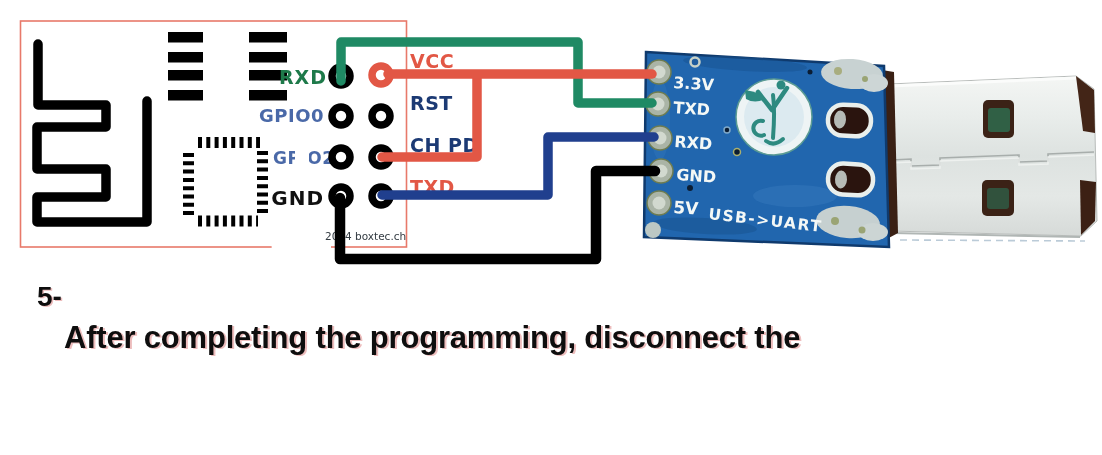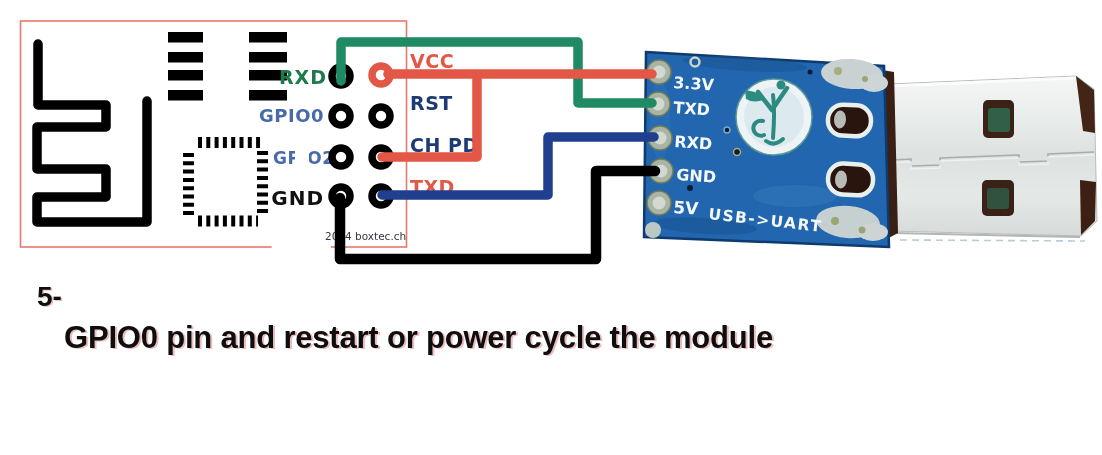--- a/index.html
+++ b/index.html
@@ -188,17 +188,17 @@
     <path d="M 382,195 L 548,195 L 548,137 L 654,137" stroke="#203f8e" stroke-width="9.5"></path>
     <path d="M 340,198 L 340,259 L 596,259 L 596,171 L 655,171" stroke="#000000" stroke-width="10.5"></path>
     <path d="M 477,76 L 477,157 L 382,157" stroke="#e25745" stroke-width="9.5"></path>
     <path d="M 388,74 L 652,74" stroke="#e25745" stroke-width="9.5"></path>
   </g>
 </svg>
 
 <div class="caption">
   <div class="step">5-</div>
   <div class="lines">
-    <div>GPIO0 pin and restart or power cycle the module</div>
+    <div>After completing the programming, disconnect the</div>
   </div>
 </div>
 
 </div>
 
 </body></html>

